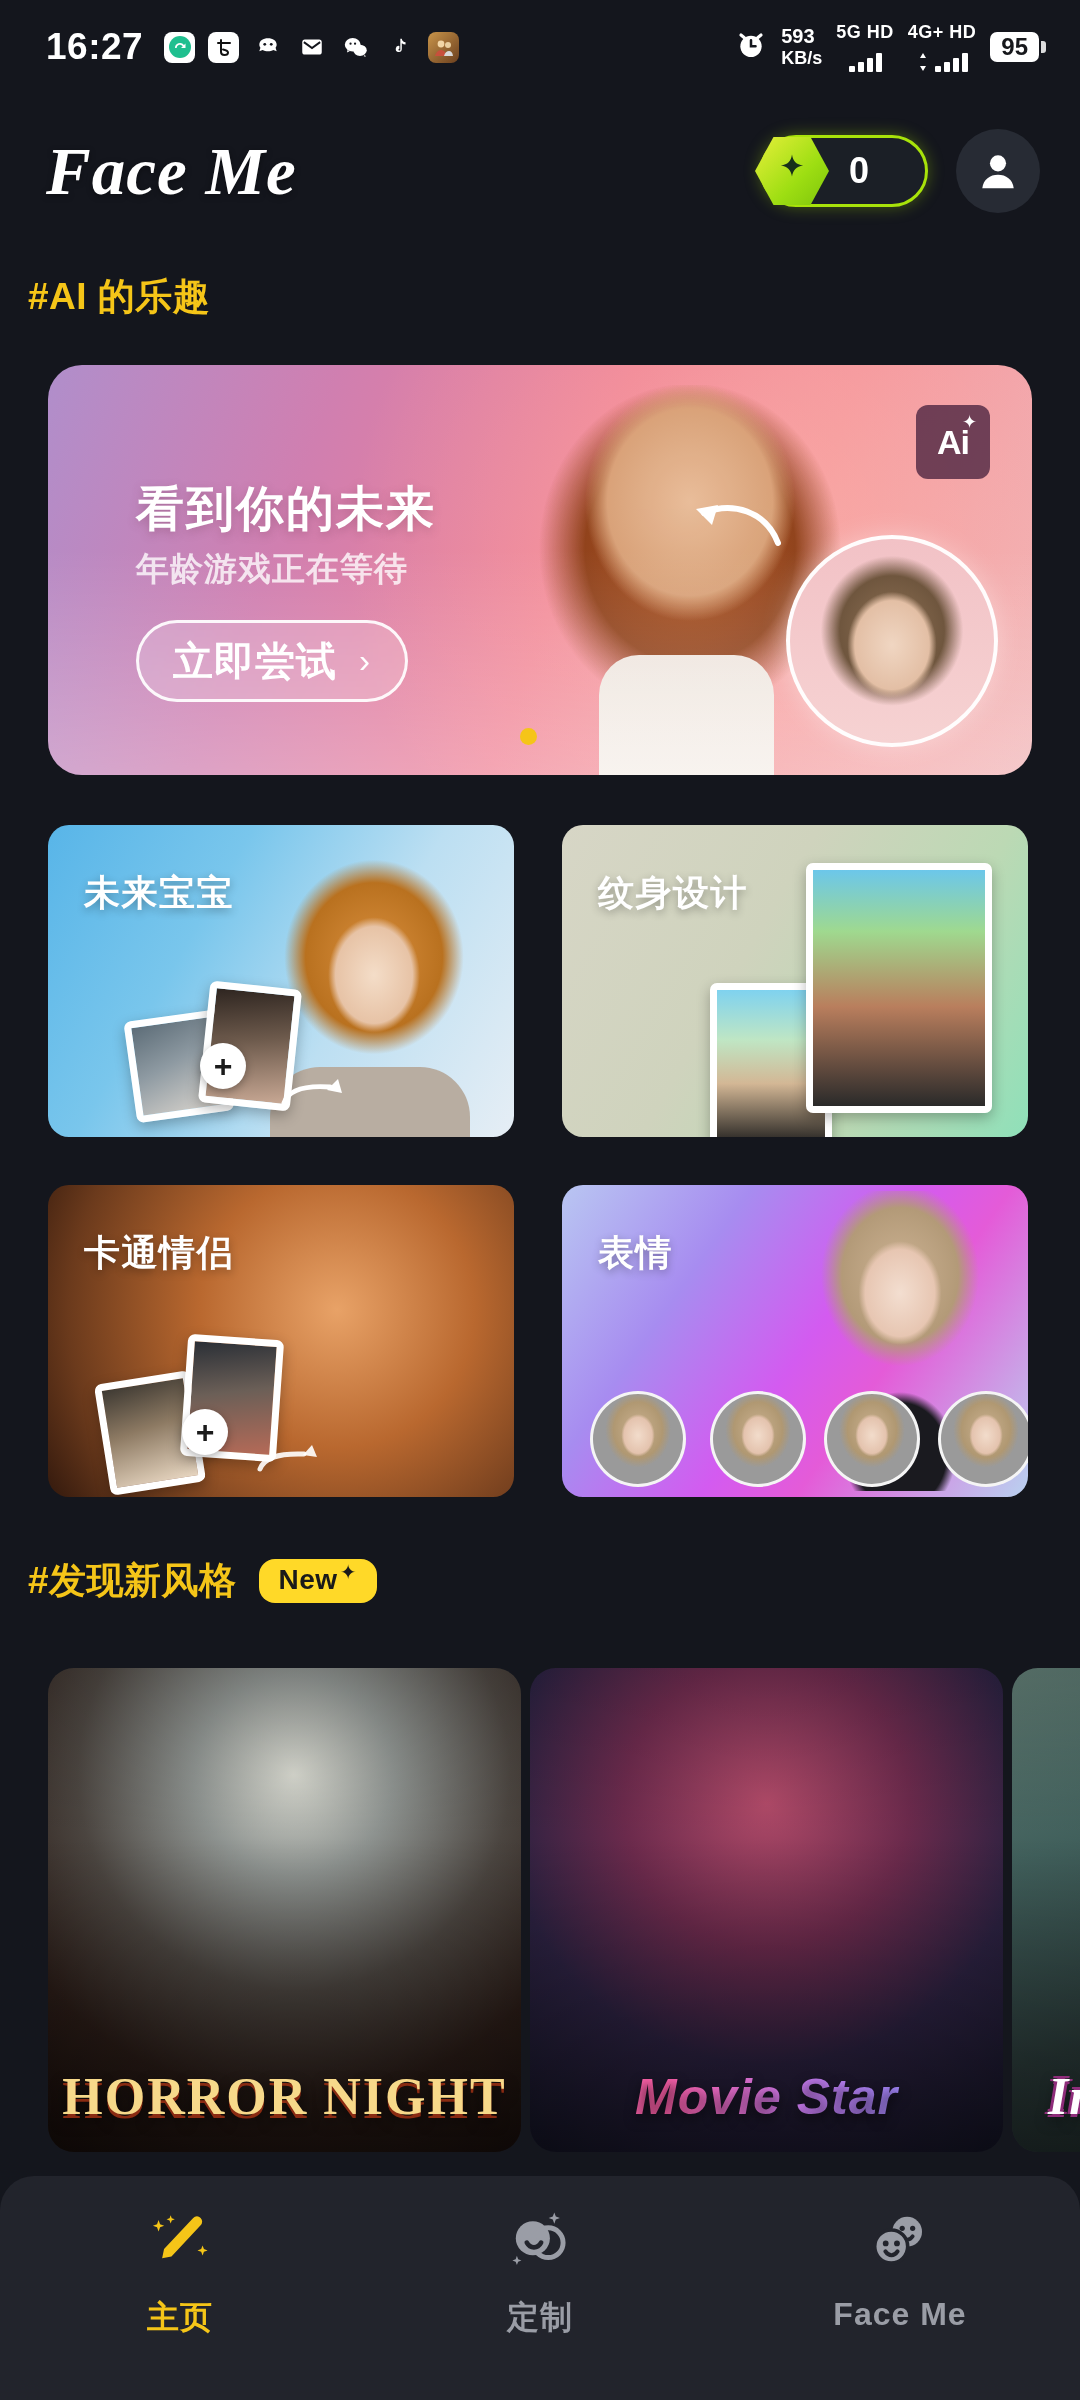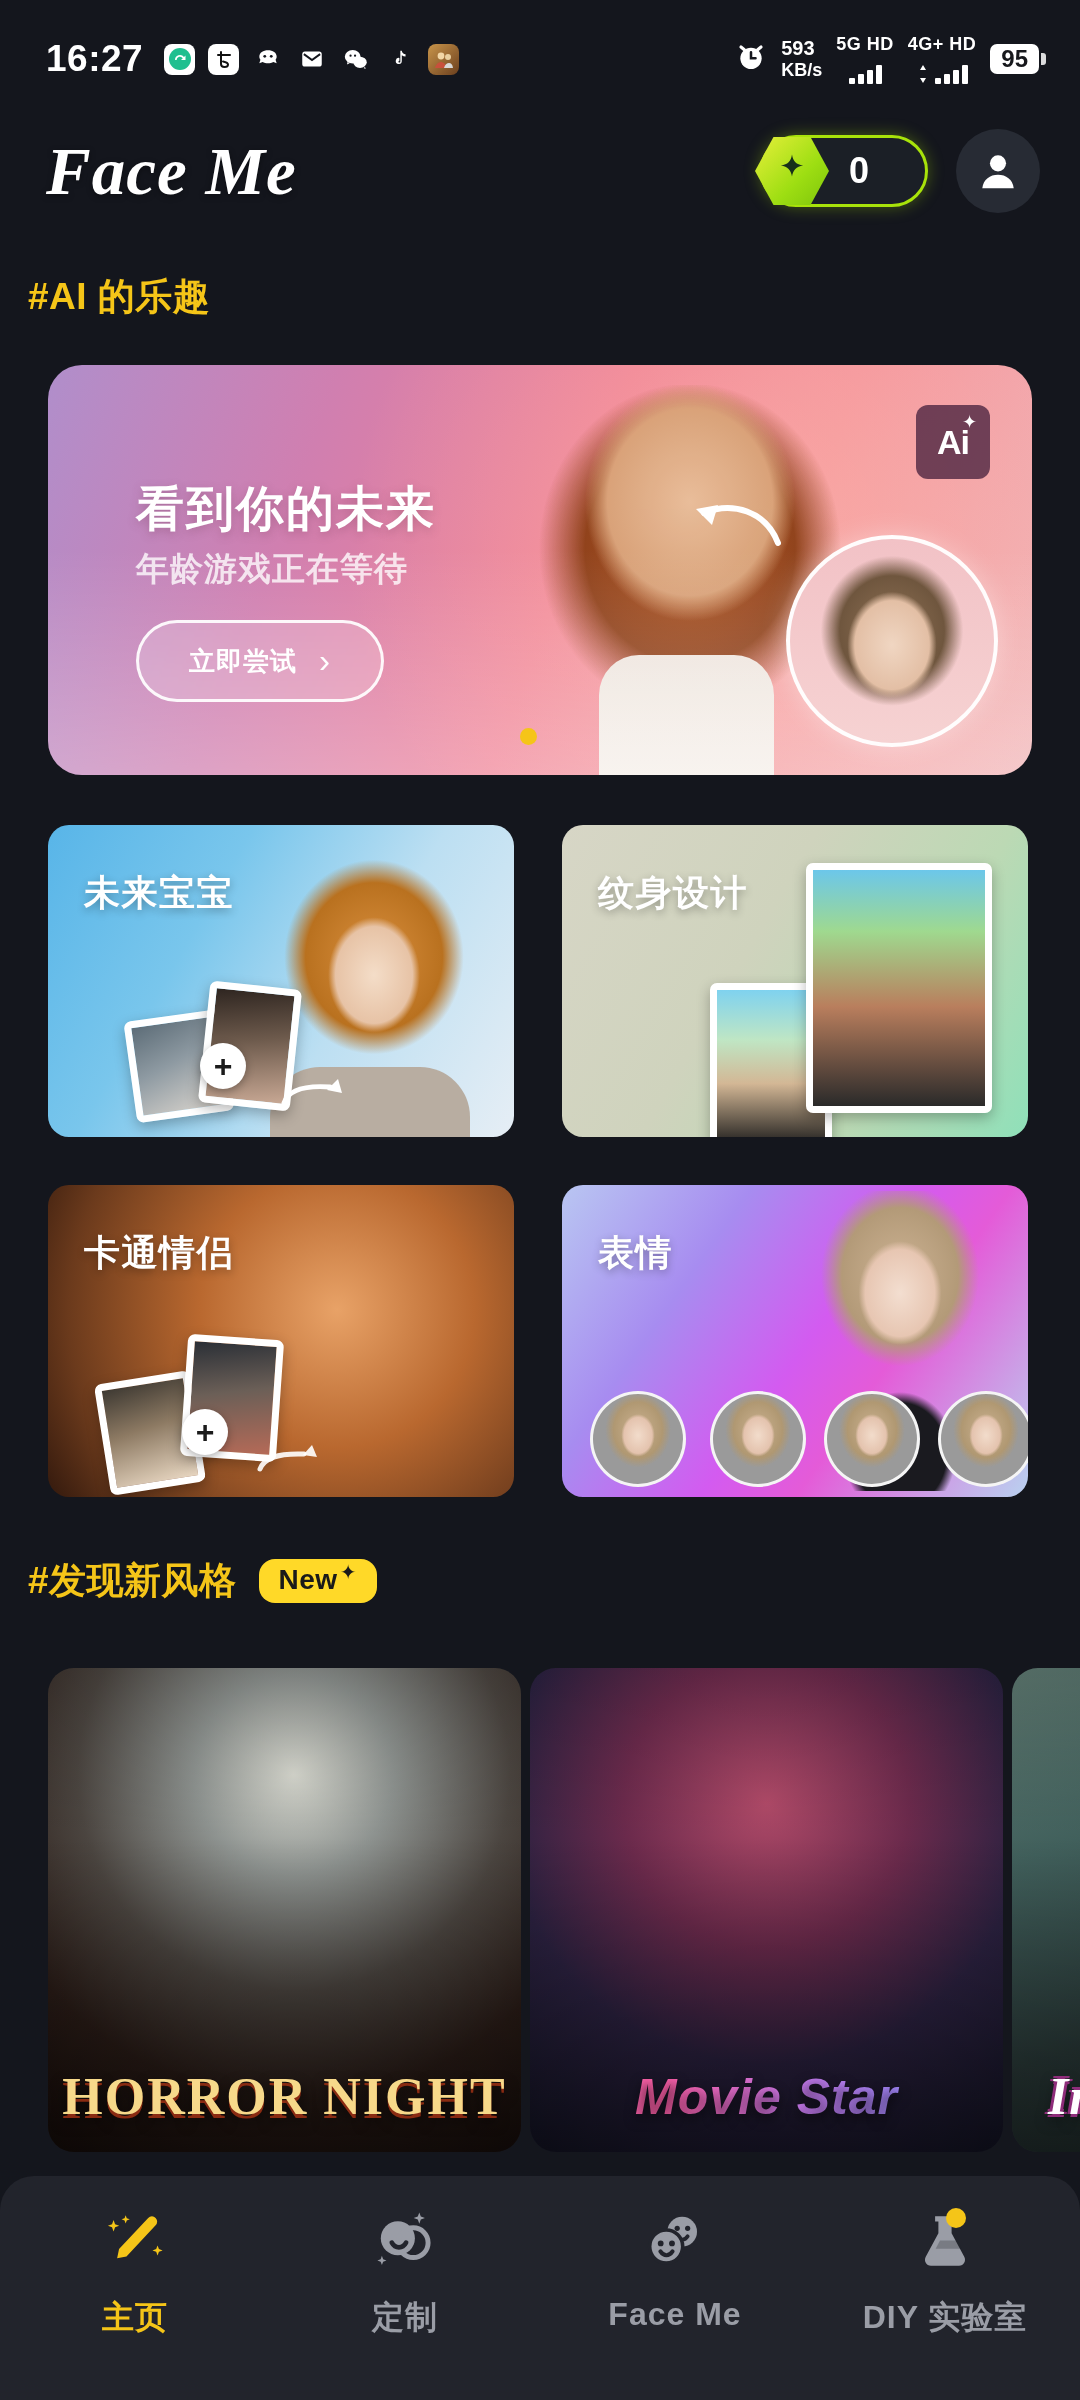--- a/index.html
+++ b/index.html
@@ -6,21 +6,21 @@
   html, body {
     width: 1080px; height: 2400px;
     background: #14161d;
     font-family: "Liberation Sans", "DejaVu Sans", sans-serif;
     overflow: hidden;
   }
   .screen { position: relative; width: 1080px; height: 2400px; background: #14161d; }
 
   
   .statusbar {
-    position: absolute; top: 16px; left: 0; width: 1080px; height: 86px;
+    position: absolute; top: 4px; left: 0; width: 1080px; height: 86px;
     display: flex; align-items: center; justify-content: space-between;
     padding: 0 34px 0 46px;
   }
   .sb-left { display: flex; align-items: center; gap: 13px; }
   .sb-time { color: #fff; font-size: 37px; font-weight: 700; letter-spacing: 0.5px; margin-right: 8px; }
   .sb-app { width: 31px; height: 31px; border-radius: 8px; display: flex; align-items: center; justify-content: center; font-size: 17px; }
   .sb-right { display: flex; align-items: center; gap: 14px; }
   .sb-net { color: #fff; font-size: 20px; font-weight: 700; line-height: 22px; text-align: left; }
   .sb-net small { display: block; font-size: 18px; font-weight: 700; }
   .sig-group { display: flex; flex-direction: column; align-items: center; gap: 9px; }
@@ -111,21 +111,21 @@
     font-size: 33px; font-weight: 700; letter-spacing: 1px;
   }
   .hero-cta {
     position: absolute; left: 88px; top: 255px;
     height: 82px; min-width: 248px; border-radius: 41px;
     border: 3px solid rgba(255,255,255,.92);
     background: rgba(255,255,255,.18);
     display: flex; align-items: center; justify-content: center; gap: 22px;
     padding: 0 34px; backdrop-filter: blur(2px);
   }
-  .hero-cta span { color: #fff; font-size: 26px; font-weight: 700; letter-spacing: 1px; }
+  .hero-cta span { color: #fff; font-size: 40px; font-weight: 700; letter-spacing: 1px; }
   .hero-cta .chev { color: #fff; font-size: 33px; font-weight: 400; }
   .ai-badge {
     position: absolute; right: 42px; top: 40px; width: 74px; height: 74px;
     border-radius: 12px; background: rgba(60,24,54,.72);
     display: flex; align-items: center; justify-content: center;
   }
   .ai-badge .txt { color: #fff; font-size: 34px; font-weight: 700; letter-spacing: -1px; position: relative; }
   .ai-badge .txt em { position: absolute; right: -7px; top: -12px; font-size: 18px; font-style: normal; }
   .hero-person {
     position: absolute; right: 132px; bottom: 0; width: 420px; height: 390px;
@@ -543,26 +543,16 @@
           <path d="M12.8 10.3c.5.8 1.2 1.2 1.9 1.2s1.4-.4 1.9-1.2" stroke="#22242c" stroke-width="1.4" fill="none" stroke-linecap="round"></path>
           <circle cx="8.8" cy="14" r="6" fill="#9a9da6" stroke="#22242c" stroke-width="1.3"></circle>
           <circle cx="6.8" cy="12.9" r="1.05" fill="#22242c"></circle>
           <circle cx="10.9" cy="12.9" r="1.05" fill="#22242c"></circle>
           <path d="M6.7 15.8c.6.9 1.4 1.4 2.2 1.4s1.6-.5 2.2-1.4" stroke="#22242c" stroke-width="1.5" fill="none" stroke-linecap="round"></path>
         </svg>
       </div>
       <div class="nav-label">Face Me</div>
     </div>
 
-    <div class="nav-item">
-      <div class="nav-ico">
-        <svg viewBox="0 0 24 24">
-          <path d="M8.4 3h7.2v1.9h-1.2v4.3l4.6 8.5c.8 1.5-.2 3.3-1.9 3.3H6.9c-1.7 0-2.7-1.8-1.9-3.3l4.6-8.5V4.9H8.4z" fill="#9a9da6"></path>
-          <path d="M10.2 11.8h6.3l1.6 3H8.6z" fill="#22242c" opacity=".28"></path>
-        </svg>
-        <div class="nav-dot"></div>
-      </div>
-      <div class="nav-label">DIY 实验室</div>
-    </div>
 
   </div>
 
 </div>
 
 </body></html>

